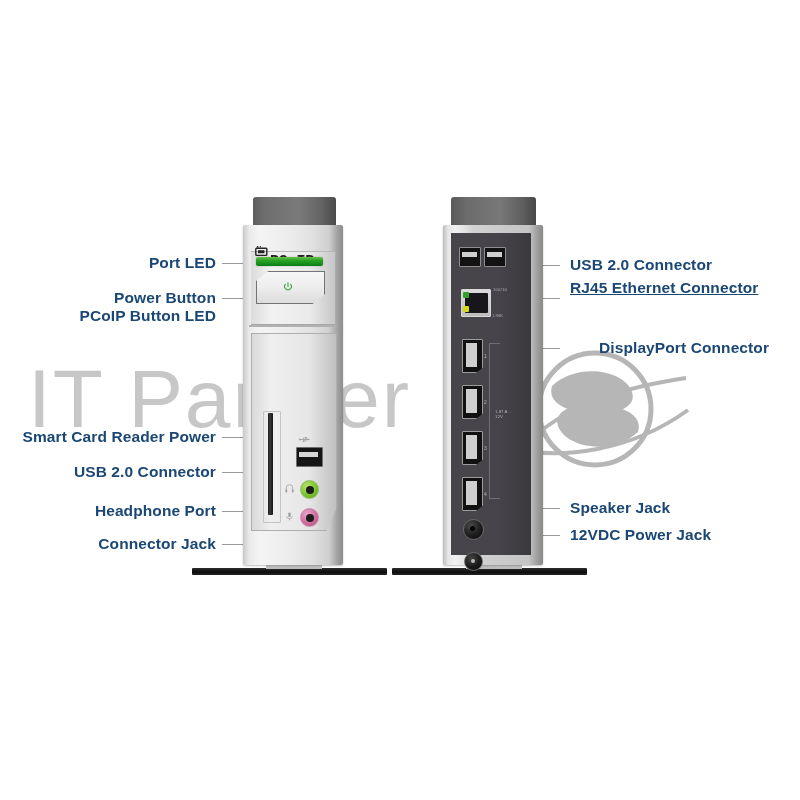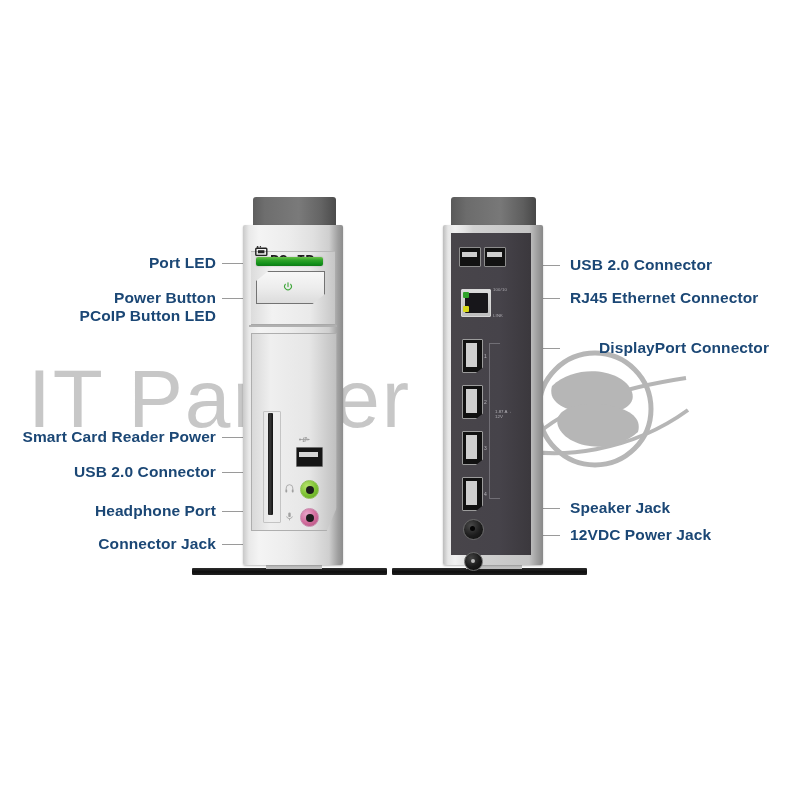--- a/index.html
+++ b/index.html
@@ -572,21 +572,21 @@
   <div class="label right-align" style="left:10px; top:428px; width:206px;">Smart Card Reader Power</div>
 
   <div class="label right-align" style="left:10px; top:463px; width:206px;">USB 2.0 Connector</div>
 
   <div class="label right-align" style="left:10px; top:502px; width:206px;">Headphone Port</div>
 
   <div class="label right-align" style="left:10px; top:535px; width:206px;">Connector Jack</div>
 
   <div class="label" style="left:570px; top:256px;">USB 2.0 Connector</div>
 
-  <div class="label" style="left:570px; top:289px;">RJ45 Ethernet Connector</div>
+  <div class="label" style="left:570px; top:279px;text-decoration:underline;">RJ45 Ethernet Connector</div>
 
   <div class="label" style="left:570px; top:339px;margin-left:29px;">DisplayPort Connector</div>
 
   <div class="label" style="left:570px; top:499px;">Speaker Jack</div>
 
   <div class="label" style="left:570px; top:526px;text-align:center;">12VDC Power Jack</div>
 
 </div>
 
 </body></html>

